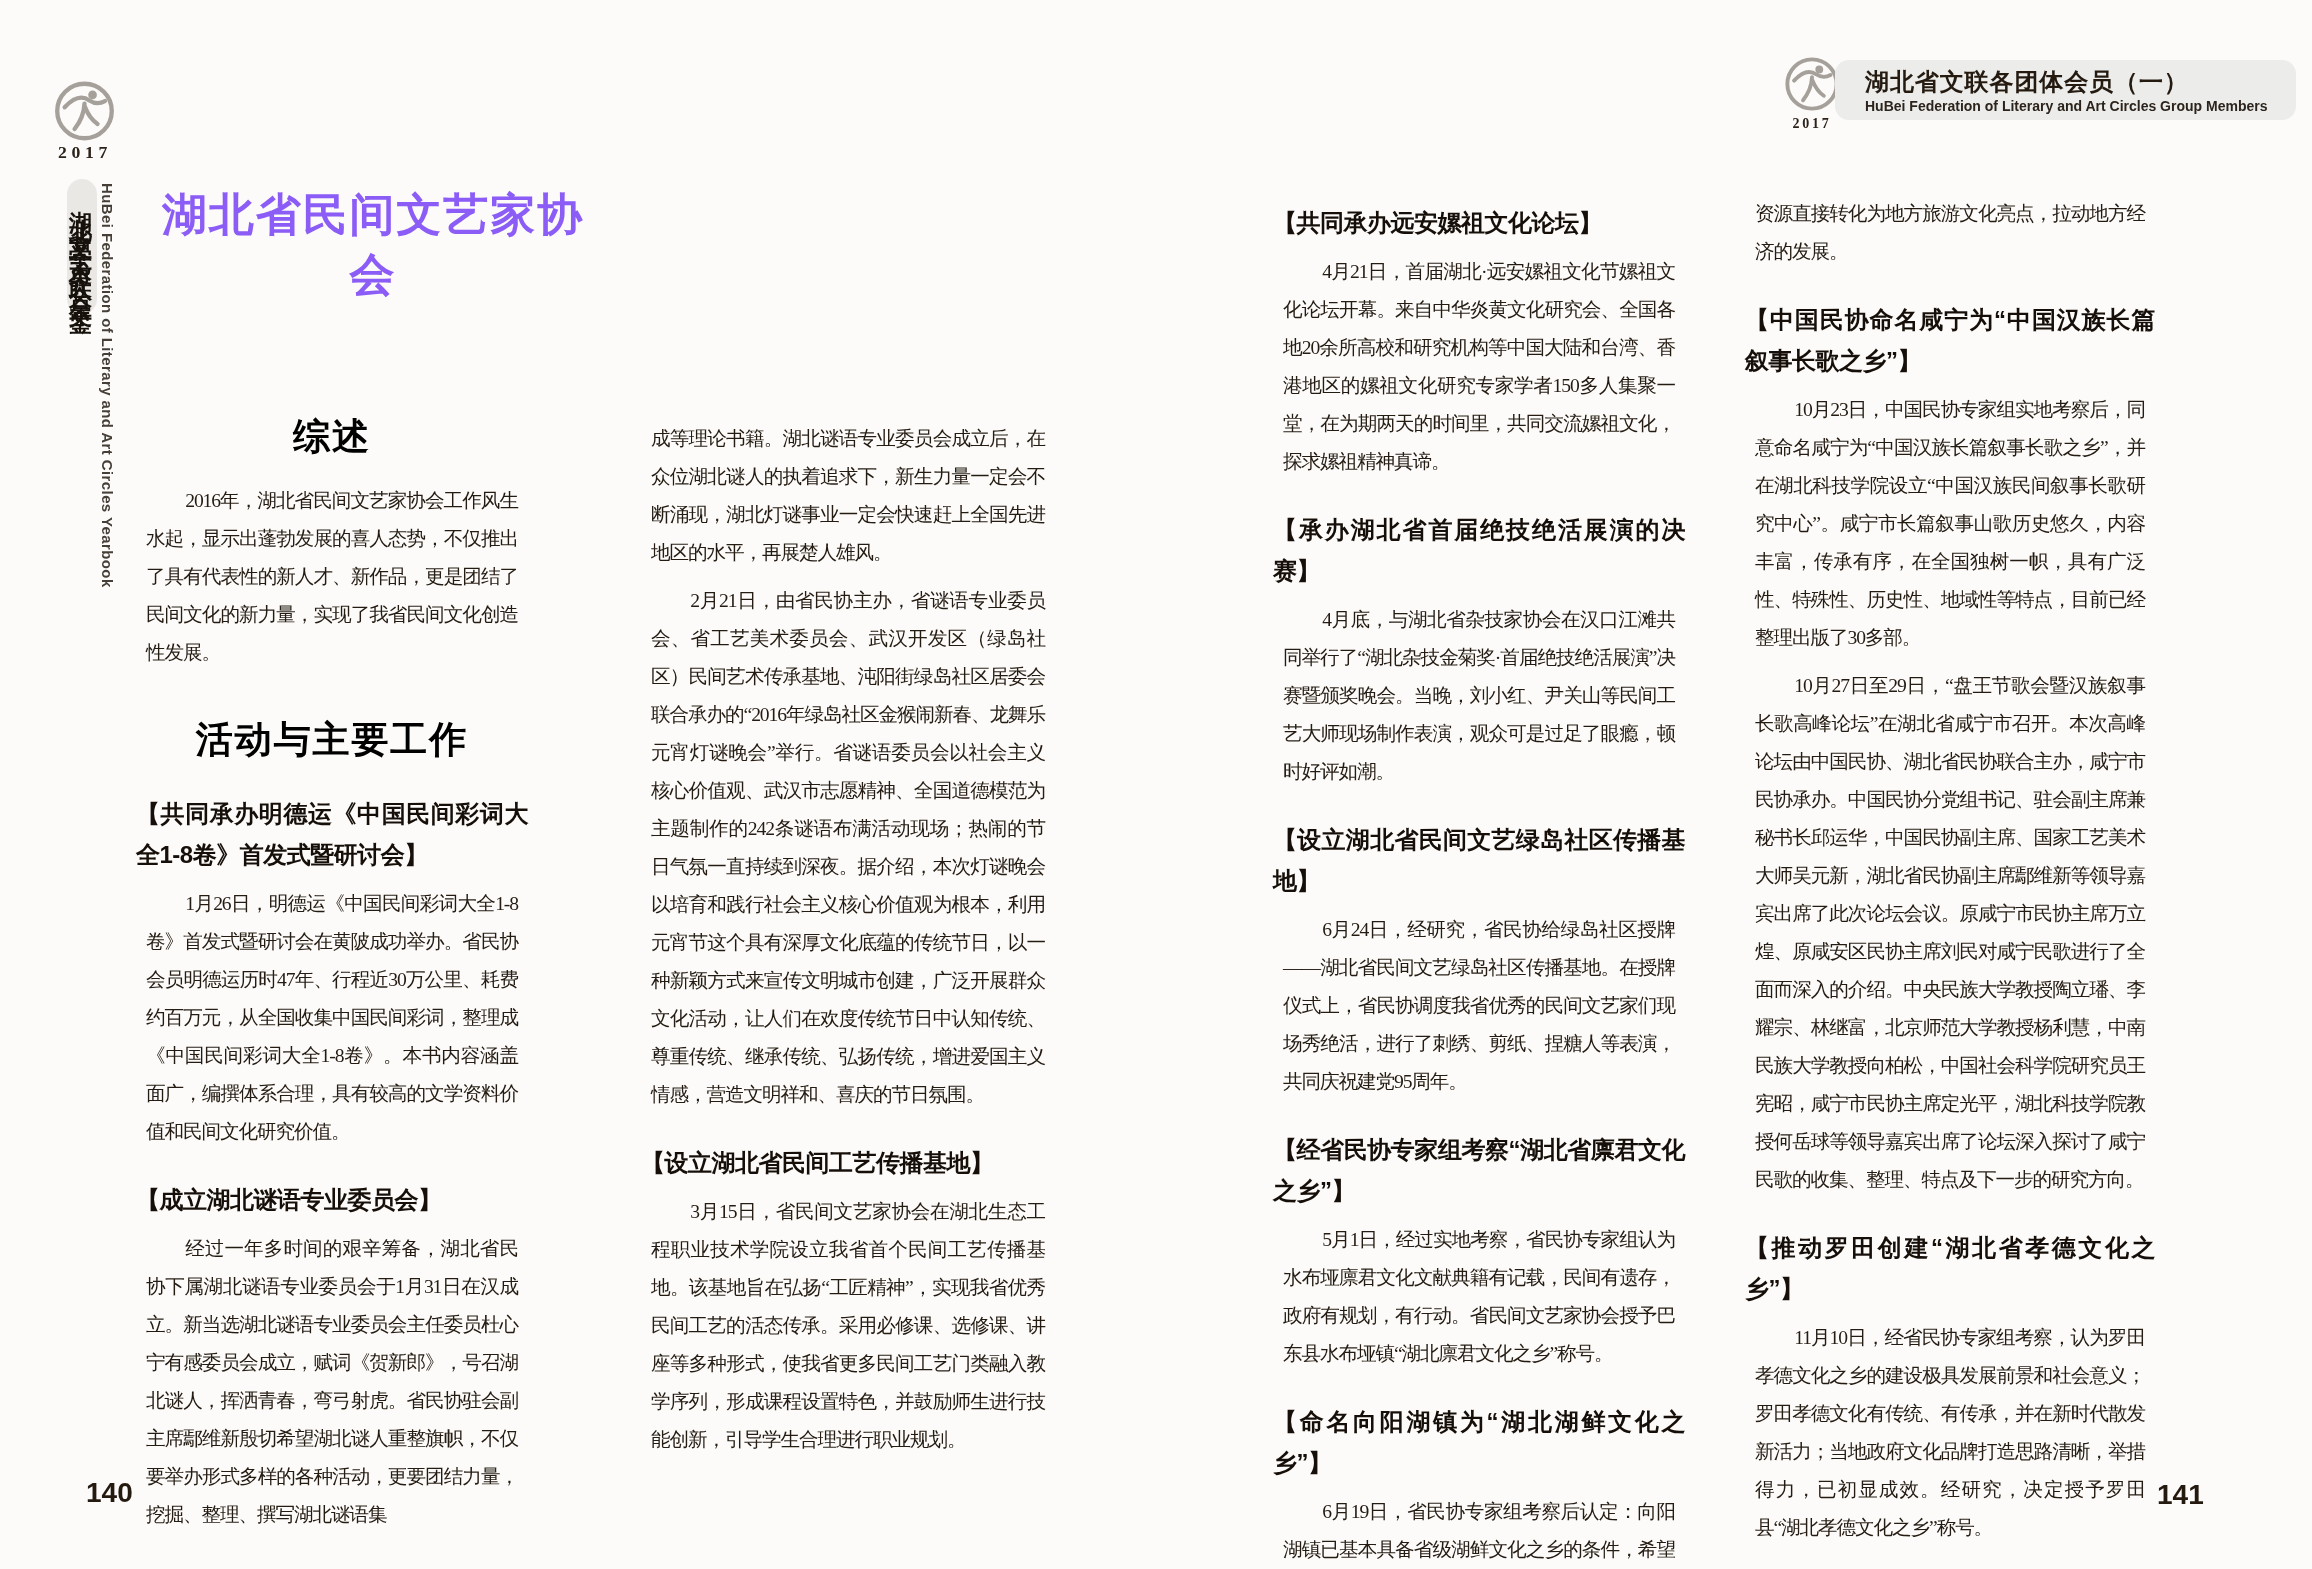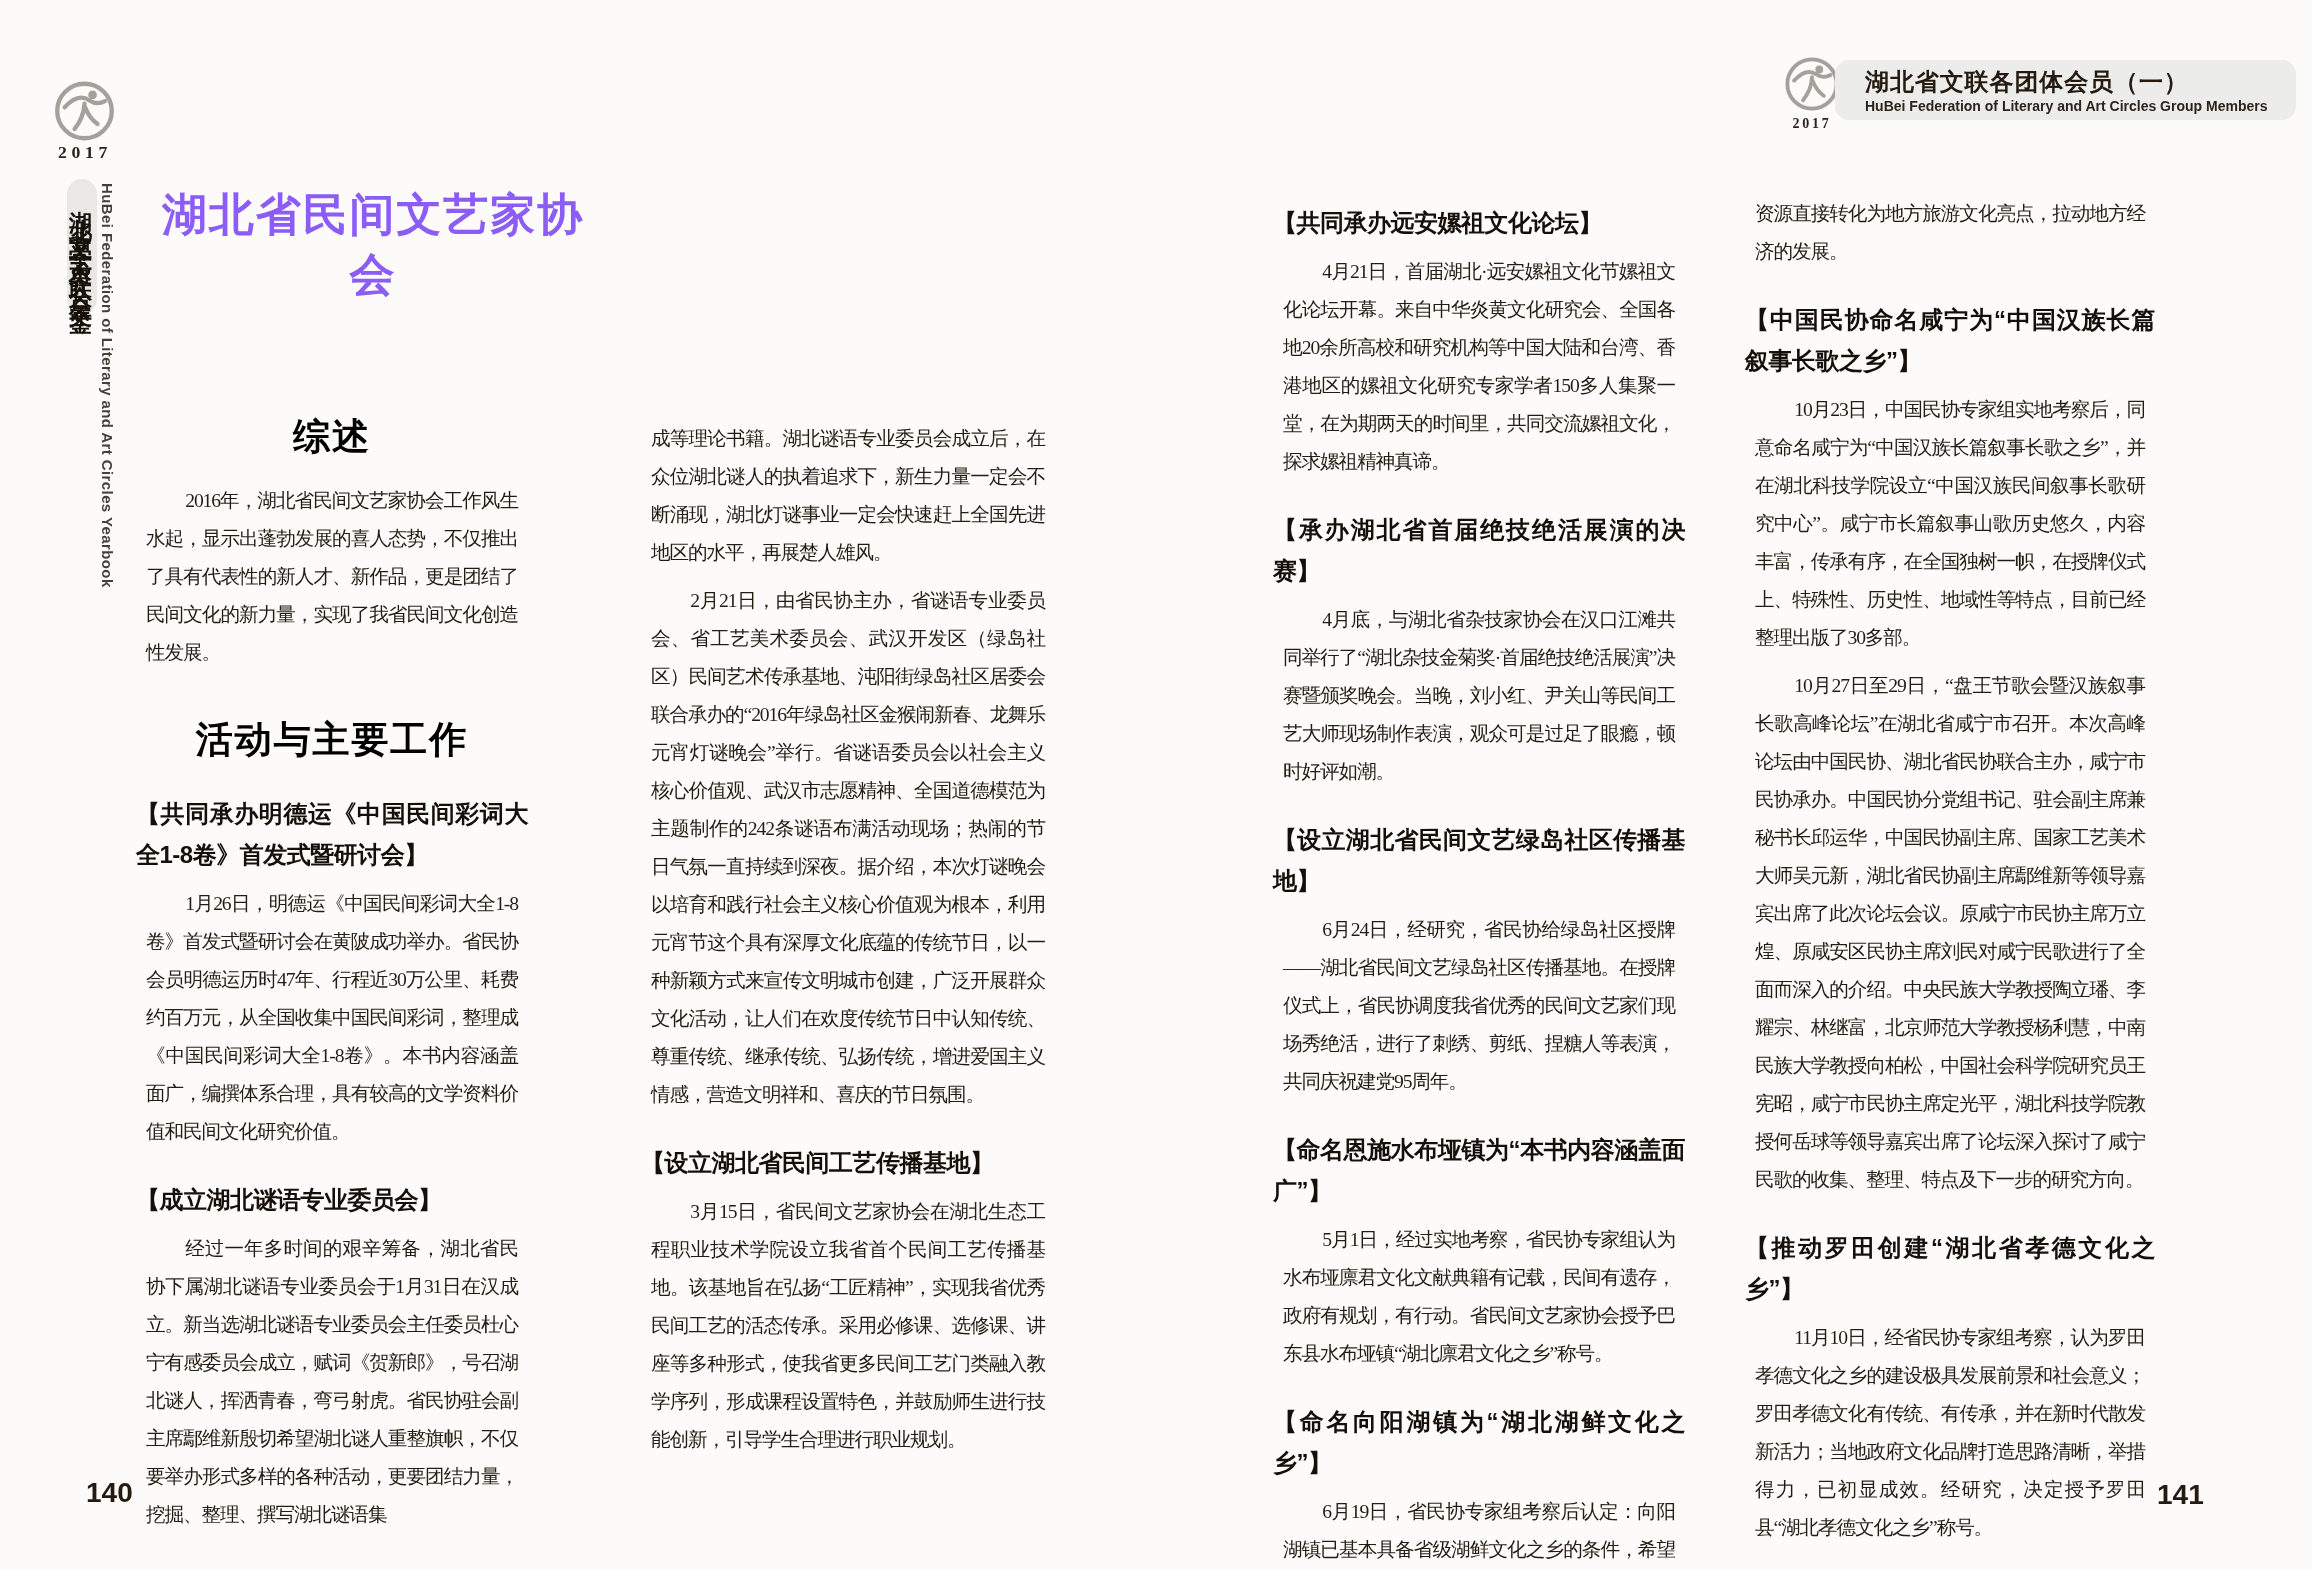--- a/index.html
+++ b/index.html
@@ -136,29 +136,29 @@
       <div class="blk entry-heading">【设立湖北省民间工艺传播基地】</div>
       <div class="blk para">3月15日，省民间文艺家协会在湖北生态工程职业技术学院设立我省首个民间工艺传播基地。该基地旨在弘扬“工匠精神”，实现我省优秀民间工艺的活态传承。采用必修课、选修课、讲座等多种形式，使我省更多民间工艺门类融入教学序列，形成课程设置特色，并鼓励师生进行技能创新，引导学生合理进行职业规划。</div>
     </div>
   <div class="col col3">
       <div class="blk entry-heading first">【共同承办远安嫘祖文化论坛】</div>
       <div class="blk para">4月21日，首届湖北·远安嫘祖文化节嫘祖文化论坛开幕。来自中华炎黄文化研究会、全国各地20余所高校和研究机构等中国大陆和台湾、香港地区的嫘祖文化研究专家学者150多人集聚一堂，在为期两天的时间里，共同交流嫘祖文化，探求嫘祖精神真谛。</div>
       <div class="blk entry-heading">【承办湖北省首届绝技绝活展演的决赛】</div>
       <div class="blk para">4月底，与湖北省杂技家协会在汉口江滩共同举行了“湖北杂技金菊奖·首届绝技绝活展演”决赛暨颁奖晚会。当晚，刘小红、尹关山等民间工艺大师现场制作表演，观众可是过足了眼瘾，顿时好评如潮。</div>
       <div class="blk entry-heading">【设立湖北省民间文艺绿岛社区传播基地】</div>
       <div class="blk para">6月24日，经研究，省民协给绿岛社区授牌——湖北省民间文艺绿岛社区传播基地。在授牌仪式上，省民协调度我省优秀的民间文艺家们现场秀绝活，进行了刺绣、剪纸、捏糖人等表演，共同庆祝建党95周年。</div>
-      <div class="blk entry-heading">【命名恩施水布垭镇为“本书内容涵盖面广”】</div>
+      <div class="blk entry-heading">【经省民协专家组考察“湖北省廪君文化之乡”】</div>
       <div class="blk para">5月1日，经过实地考察，省民协专家组认为水布垭廪君文化文献典籍有记载，民间有遗存，政府有规划，有行动。省民间文艺家协会授予巴东县水布垭镇“湖北廪君文化之乡”称号。</div>
       <div class="blk entry-heading">【命名向阳湖镇为“湖北湖鲜文化之乡”】</div>
       <div class="blk para">6月19日，省民协专家组考察后认定：向阳湖镇已基本具备省级湖鲜文化之乡的条件，希望向阳湖镇广纳贤才高见，制定科学、详实、操作性强的湖鲜文化之乡发展规划，以期将民间文化</div>
     </div>
   <div class="col col4">
       <div class="blk para noindent">资源直接转化为地方旅游文化亮点，拉动地方经济的发展。</div>
       <div class="blk entry-heading">【中国民协命名咸宁为“中国汉族长篇叙事长歌之乡”】</div>
-      <div class="blk para">10月23日，中国民协专家组实地考察后，同意命名咸宁为“中国汉族长篇叙事长歌之乡”，并在湖北科技学院设立“中国汉族民间叙事长歌研究中心”。咸宁市长篇叙事山歌历史悠久，内容丰富，传承有序，在全国独树一帜，在授牌仪式上、特殊性、历史性、地域性等特点，目前已经整理出版了30多部。</div>
+      <div class="blk para">10月23日，中国民协专家组实地考察后，同意命名咸宁为“中国汉族长篇叙事长歌之乡”，并在湖北科技学院设立“中国汉族民间叙事长歌研究中心”。咸宁市长篇叙事山歌历史悠久，内容丰富，传承有序，在全国独树一帜，具有广泛性、特殊性、历史性、地域性等特点，目前已经整理出版了30多部。</div>
       <div class="blk para">10月27日至29日，“盘王节歌会暨汉族叙事长歌高峰论坛”在湖北省咸宁市召开。本次高峰论坛由中国民协、湖北省民协联合主办，咸宁市民协承办。中国民协分党组书记、驻会副主席兼秘书长邱运华，中国民协副主席、国家工艺美术大师吴元新，湖北省民协副主席鄢维新等领导嘉宾出席了此次论坛会议。原咸宁市民协主席万立煌、原咸安区民协主席刘民对咸宁民歌进行了全面而深入的介绍。中央民族大学教授陶立璠、李耀宗、林继富，北京师范大学教授杨利慧，中南民族大学教授向柏松，中国社会科学院研究员王宪昭，咸宁市民协主席定光平，湖北科技学院教授何岳球等领导嘉宾出席了论坛深入探讨了咸宁民歌的收集、整理、特点及下一步的研究方向。</div>
       <div class="blk entry-heading">【推动罗田创建“湖北省孝德文化之乡”】</div>
       <div class="blk para">11月10日，经省民协专家组考察，认为罗田孝德文化之乡的建设极具发展前景和社会意义；罗田孝德文化有传统、有传承，并在新时代散发新活力；当地政府文化品牌打造思路清晰，举措得力，已初显成效。经研究，决定授予罗田县“湖北孝德文化之乡”称号。</div>
     </div>
 
   <div class="folio folio-left">140</div>
   <div class="folio folio-right">141</div>
 
 </div>
 

